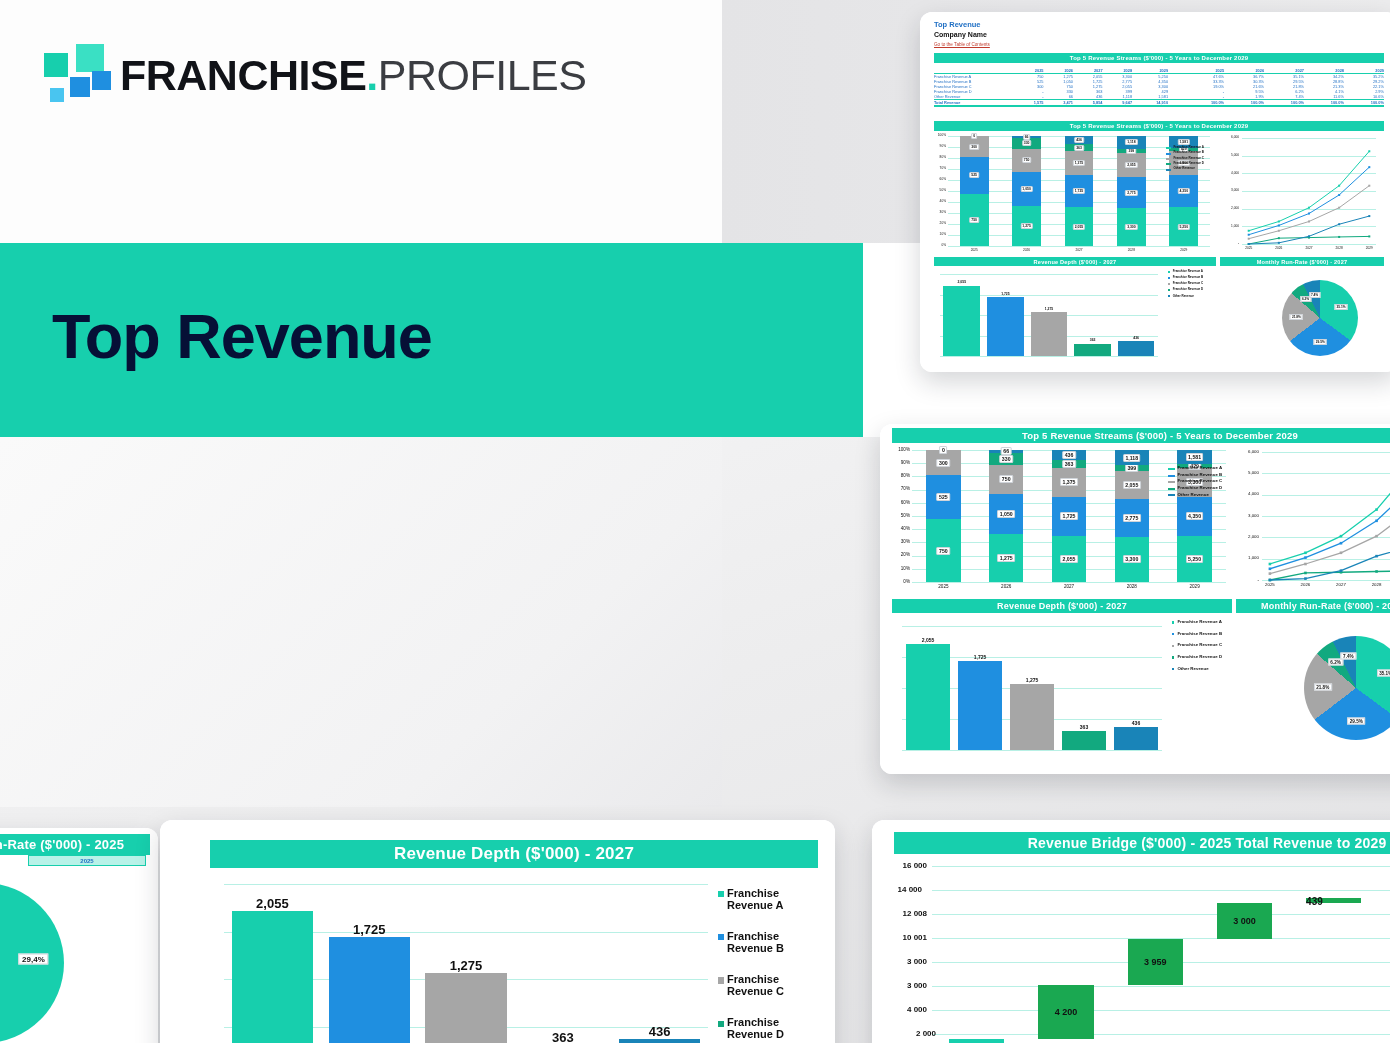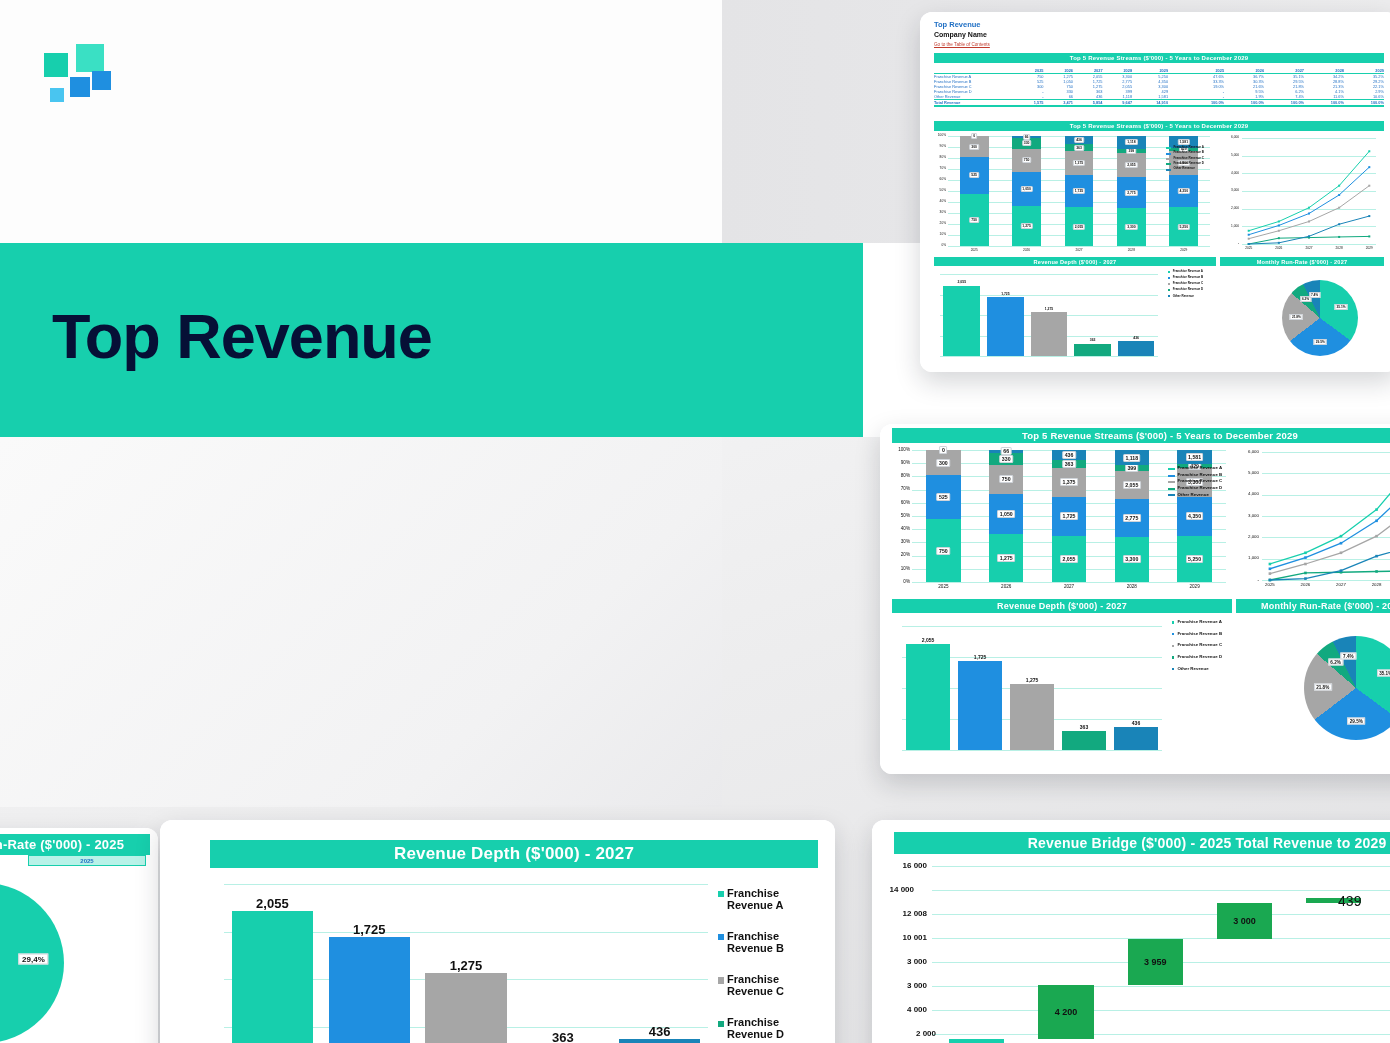--- a/index.html
+++ b/index.html
@@ -93,20 +93,21 @@
   <div class="bg-lower-left"></div>
 
   <div class="logo">
     <div class="logo-mark">
       <span class="sq" style="left:0;top:9px;width:24px;height:24px;background:#17cfad;"></span>
       <span class="sq" style="left:32px;top:0;width:28px;height:28px;background:#3ae0c4;"></span>
       <span class="sq" style="left:26px;top:33px;width:20px;height:20px;background:#1f8fe0;"></span>
       <span class="sq" style="left:48px;top:27px;width:19px;height:19px;background:#1f8fe0;"></span>
       <span class="sq" style="left:6px;top:44px;width:14px;height:14px;background:#49c5f0;"></span>
     </div>
+    <div class="logo-text"><span class="logo-bold">FRANCHISE</span><span class="logo-dot">.</span><span class="logo-light">PROFILES</span></div>
   </div>
 
   <div class="banner"></div>
   <div class="banner-title">Top Revenue</div>
 
 
   <div class="card" style="left:920px; top:12px; width:478px; height:360px;">
     <div class="sheet">
 
       <div style="position:absolute;left:14px;top:8px;font-size:7.5px;" class="sheet-title">Top Revenue</div>
@@ -779,21 +780,21 @@
   </div>
 
   <div class="card" style="left:872px; top:820px; width:560px; height:260px;">
     <div class="sheet">
       <div class="band" style="position:absolute;left:22px;top:12px;width:538px;font-size:14px;padding:3px 0;text-align:right;padding-right:8px;">Revenue Bridge ($'000) - 2025 Total Revenue to 2029 Total</div>
       <div style="position:absolute;left:0;top:36px;width:560px;height:224px;">
         <div class="chart-wrap" id="br-bridge">
             <div class="gridline" style="top: 10px; left: 60px; width: 500px;"></div>
             <div class="axlab" style="left: 0px; top: 5px; width: 55px; text-align: right; font-size: 8px; font-weight: bold;">16 000</div>
             <div class="gridline" style="top: 34px; left: 60px; width: 500px;"></div>
-            <div class="axlab" style="left: 0px; top: 29px; width: 42px; text-align: right; font-size: 8px; font-weight: bold;">14 000</div>
+            <div class="axlab" style="left: 0px; top: 29px; width: 50px; text-align: right; font-size: 8px; font-weight: bold;">14 000</div>
             <div class="gridline" style="top: 58px; left: 60px; width: 500px;"></div>
             <div class="axlab" style="left: 0px; top: 53px; width: 55px; text-align: right; font-size: 8px; font-weight: bold;">12 008</div>
             <div class="gridline" style="top: 82px; left: 60px; width: 500px;"></div>
             <div class="axlab" style="left: 0px; top: 77px; width: 55px; text-align: right; font-size: 8px; font-weight: bold;">10 001</div>
             <div class="gridline" style="top: 106px; left: 60px; width: 500px;"></div>
             <div class="axlab" style="left: 0px; top: 101px; width: 55px; text-align: right; font-size: 8px; font-weight: bold;">3 000</div>
             <div class="gridline" style="top: 130px; left: 60px; width: 500px;"></div>
             <div class="axlab" style="left: 0px; top: 125px; width: 55px; text-align: right; font-size: 8px; font-weight: bold;">3 000</div>
             <div class="gridline" style="top: 154px; left: 60px; width: 500px;"></div>
             <div class="axlab" style="left: 0px; top: 149px; width: 55px; text-align: right; font-size: 8px; font-weight: bold;">4 000</div>
@@ -803,20 +804,20 @@
             <div class="bar" style="left: 166.25px; bottom: 40.9px; width: 55.3571px; height: 54px; background: rgb(26, 168, 81);">
               <div style="position: absolute; left: 0px; top: 50%; transform: translateY(-50%); width: 100%; text-align: center; font-size: 9px; font-weight: bold; color: rgb(17, 17, 17);">4 200</div>
             </div>
             <div class="bar" style="left: 255.536px; bottom: 94.9px; width: 55.3571px; height: 45.9px; background: rgb(26, 168, 81);">
               <div style="position: absolute; left: 0px; top: 50%; transform: translateY(-50%); width: 100%; text-align: center; font-size: 9px; font-weight: bold; color: rgb(17, 17, 17);">3 959</div>
             </div>
             <div class="bar" style="left: 344.821px; bottom: 140.8px; width: 55.3571px; height: 36px; background: rgb(26, 168, 81);">
               <div style="position: absolute; left: 0px; top: 50%; transform: translateY(-50%); width: 100%; text-align: center; font-size: 9px; font-weight: bold; color: rgb(17, 17, 17);">3 000</div>
             </div>
             <div class="bar" style="left: 434.107px; bottom: 176.8px; width: 55.3571px; height: 5.268px; background: rgb(26, 168, 81);">
-              <div style="position: absolute; left: 0px; top: 50%; transform: translateY(-50%); width: 100%; text-align: right; font-size: 14px; font-weight: normal; color: rgb(17, 17, 17);">439</div>
+              <div style="position: absolute; left: 0px; top: 50%; transform: translateY(-50%); width: 100%; text-align: left; font-size: 10px; font-weight: bold; color: rgb(17, 17, 17);">439</div>
             </div>
           </div>
       </div>
     </div>
   </div>
 
 </div>
 
 </body></html>

